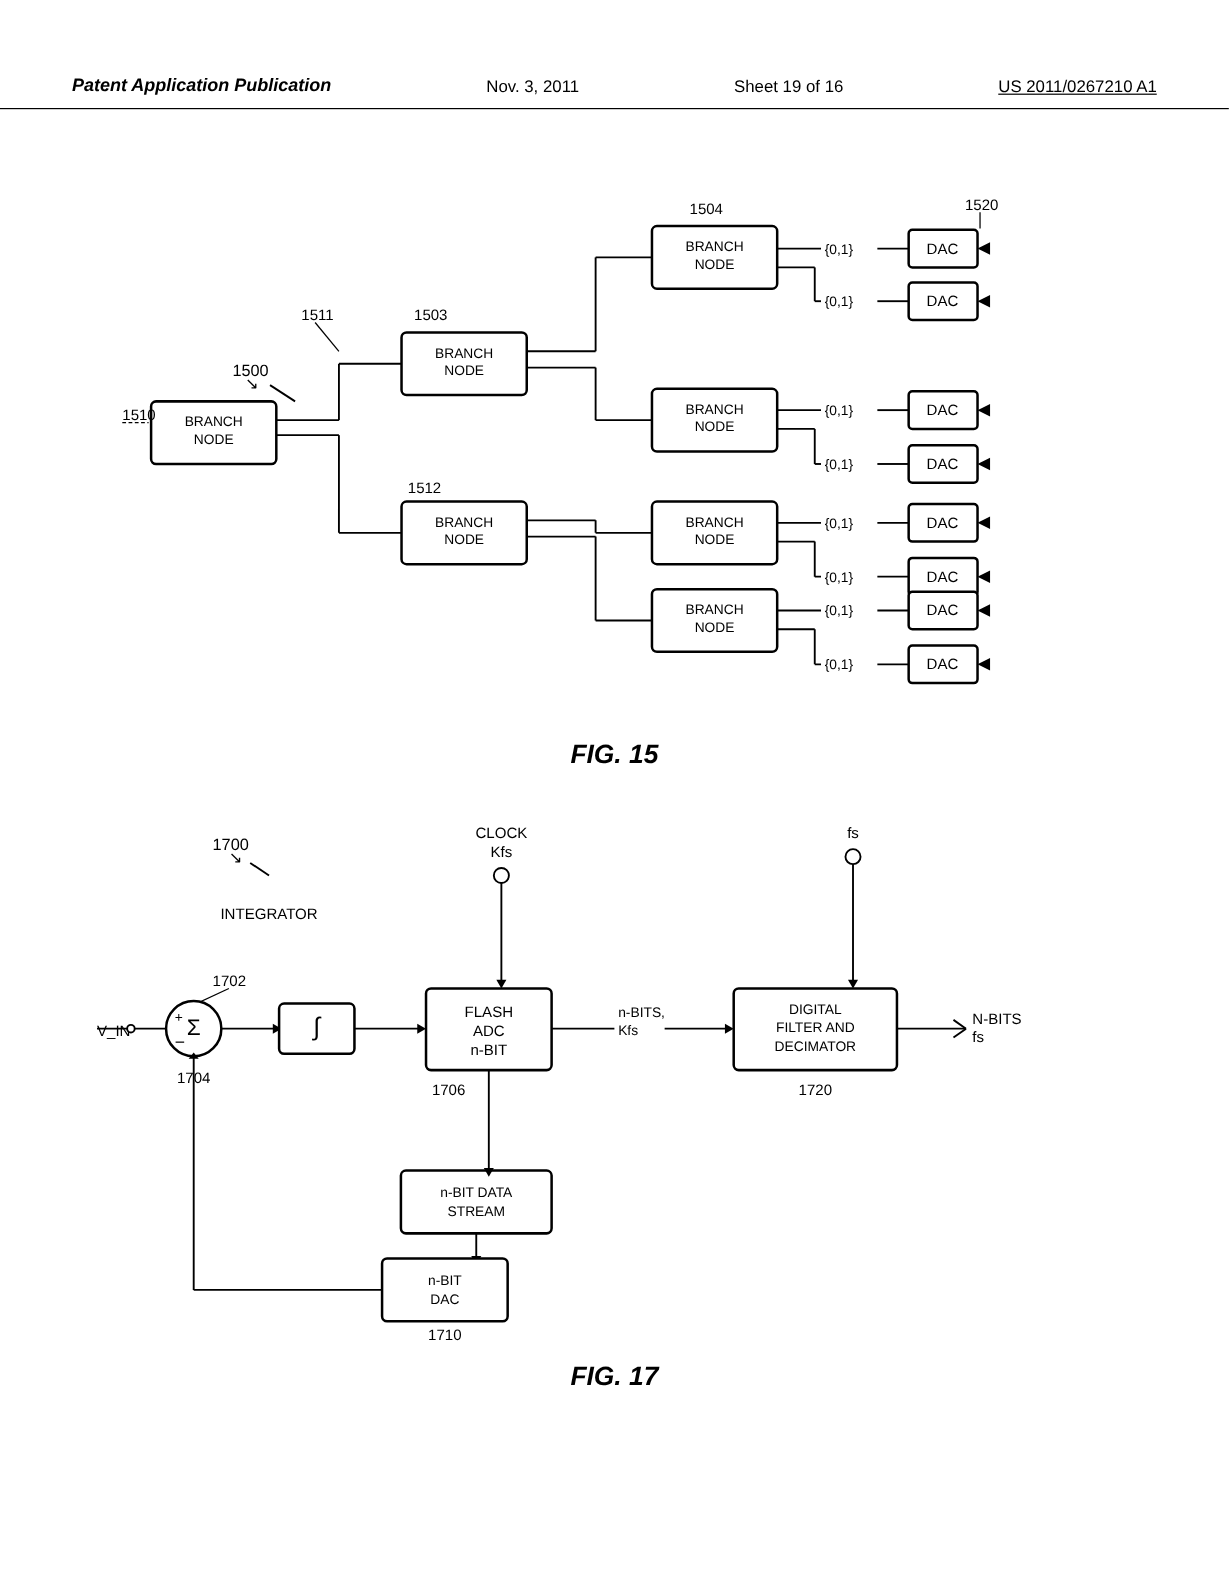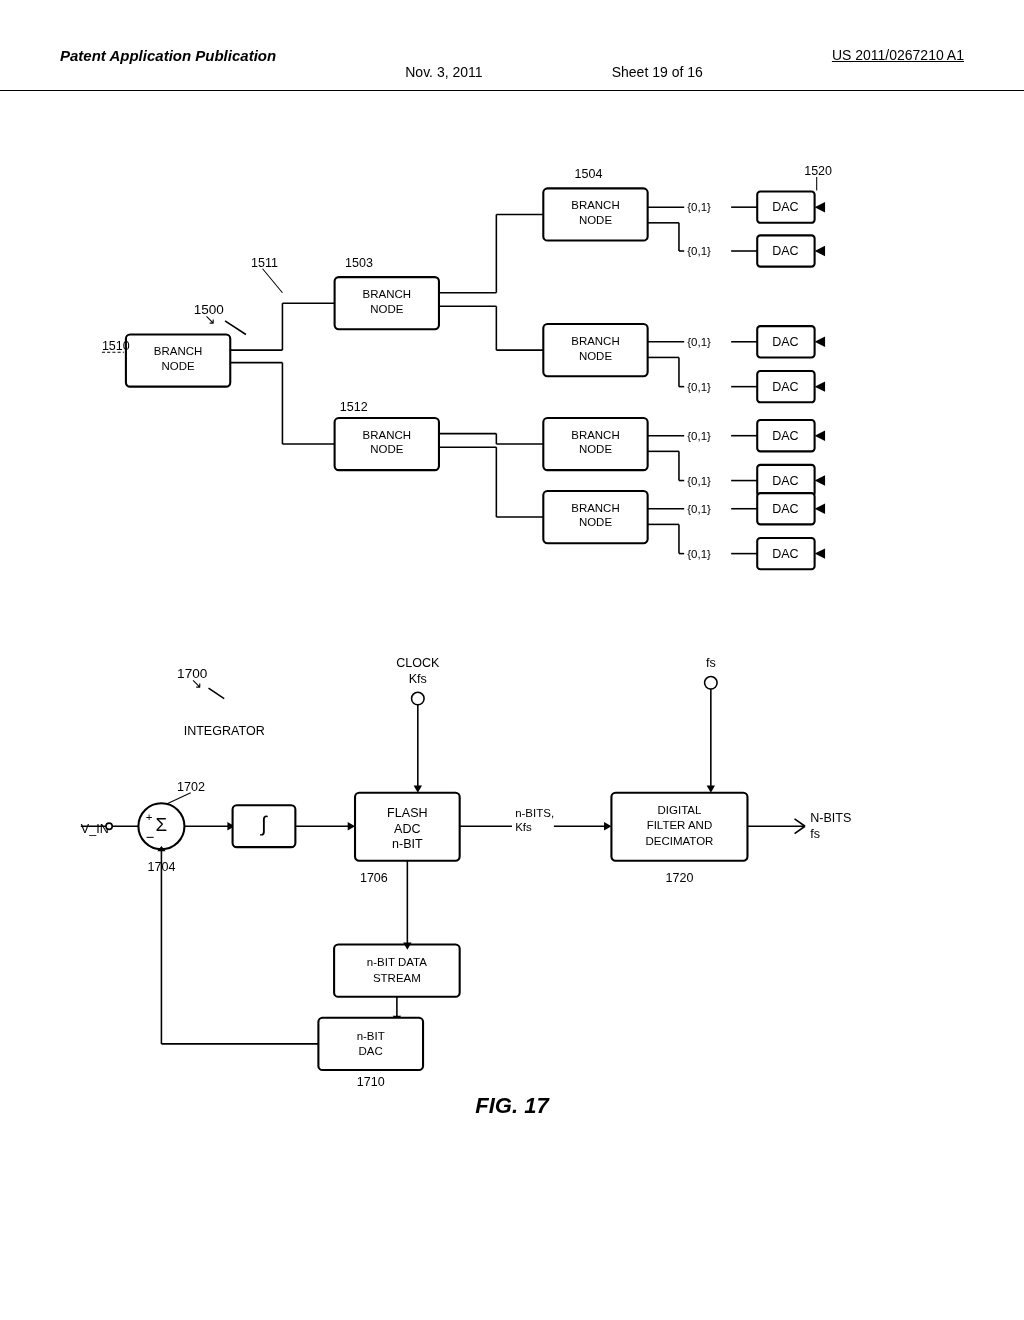--- a/index.html
+++ b/index.html
@@ -17,21 +17,21 @@
       min-height: 1320px;
       background: #fff;
       position: relative;
       padding: 0;
     }
 
     
     .header {
       display: flex;
       justify-content: space-between;
-      align-items: center;
+      align-items: flex-end;
       padding: 30px 60px 10px 60px;
       border-bottom: 1px solid #000;
     }
 
     .header-left {
       font-size: 15px;
       font-weight: bold;
       font-style: italic;
     }
 
@@ -83,21 +83,21 @@
     .fig17-svg {
       width: 100%;
       height: 100%;
     }
 
     .fig17-label {
       text-align: center;
       font-size: 22px;
       font-style: italic;
       font-weight: bold;
-      margin-top: 2px;
+      margin-top: 12px;
     }
 
     text {
       font-family: Arial, sans-serif;
     }
   </style>
 </head>
 <body>
 
 <div class="page">
@@ -242,20 +242,21 @@
         <line x1="660" y1="405" x2="685" y2="405" stroke="#000" stroke-width="1.5"></line>
         <rect x="685" y="390" width="55" height="30" fill="white" stroke="#000" stroke-width="2" rx="3"></rect>
         <text x="712" y="409" font-size="12" text-anchor="middle" font-family="Arial">DAC</text>
         <polygon points="740,405 750,400 750,410" fill="#000"></polygon>
 
         <text x="730" y="42" font-size="12" font-family="Arial">1520</text>
         <line x1="742" y1="44" x2="742" y2="57" stroke="#000" stroke-width="1"></line>
 
       </svg>
     </div>
+    <div class="fig-label">FIG. 15</div>
 
     <div class="fig17-container">
       <svg class="fig17-svg" viewBox="0 0 900 430" xmlns="http://www.w3.org/2000/svg">
 
         <text x="130" y="35" font-size="13" font-family="Arial">1700</text>
         <text x="143" y="45" font-size="13" font-family="Arial">↘</text>
         <line x1="160" y1="45" x2="175" y2="55" stroke="#000" stroke-width="1.5"></line>
 
         <text x="360" y="25" font-size="12" text-anchor="middle" font-family="Arial">CLOCK</text>
         <text x="360" y="40" font-size="12" text-anchor="middle" font-family="Arial">Kfs</text>

